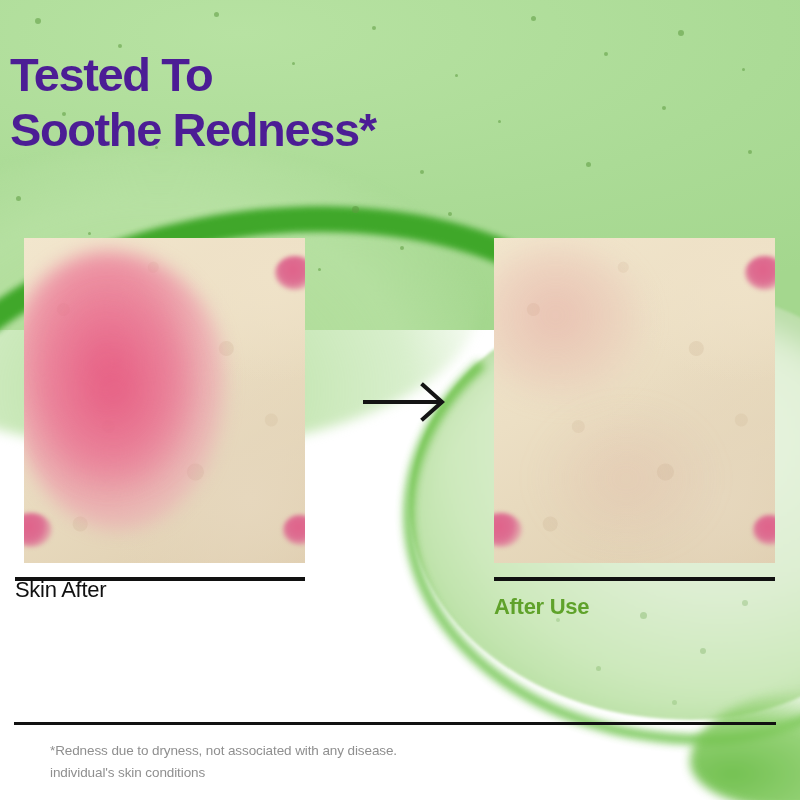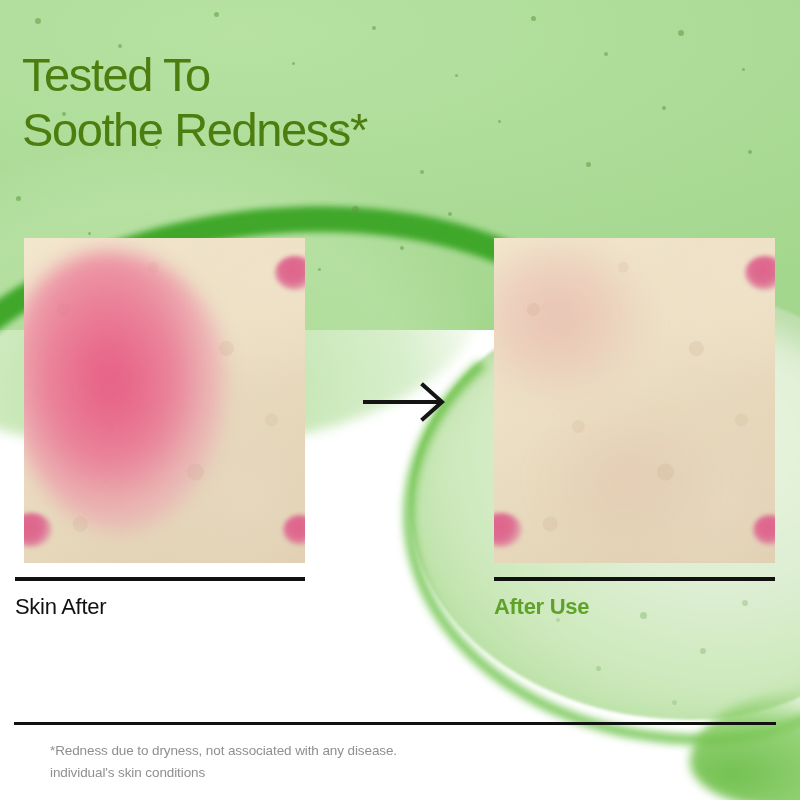--- a/index.html
+++ b/index.html
@@ -132,29 +132,29 @@
     position: absolute;
     display: block;
     border-radius: 50%;
     background: #5d9b3f;
     opacity: 0.55;
   }
 
   
   .headline {
     position: absolute;
-    left: 22px;
+    left: 10px;
     top: 48px;
     width: 600px;
     margin: 0;
     font-size: 47px;
     line-height: 1.16;
-    font-weight: 400;
+    font-weight: 700;
     letter-spacing: -1.4px;
-    color: #4d7c0f;
+    color: #4c1d95;
     font-family: "Liberation Sans", sans-serif;
   }
   .headline .ln { display: block; }
 
   
   .photo {
     position: absolute;
     overflow: hidden;
   }
   .photo-before {
@@ -275,21 +275,21 @@
   .caption {
     position: absolute;
     margin: 0;
     font-size: 22px;
     line-height: 1.32;
     letter-spacing: -0.3px;
   }
   .caption .ln { display: block; }
   .caption-before {
     left: 15px;
-    top: 592px;
+    top: 575px;
     color: #111111;
     font-weight: 400;
   }
   .caption-after {
     left: 494px;
     top: 592px;
     color: #5fa22a;
     font-weight: 700;
   }
 

